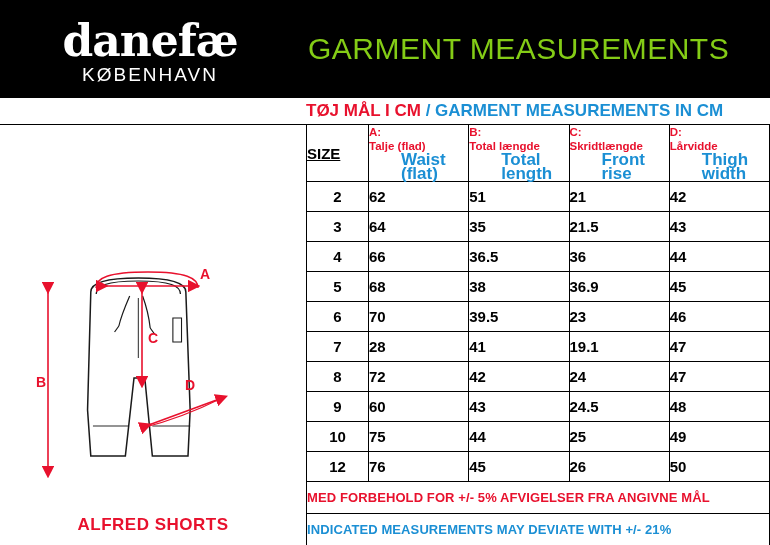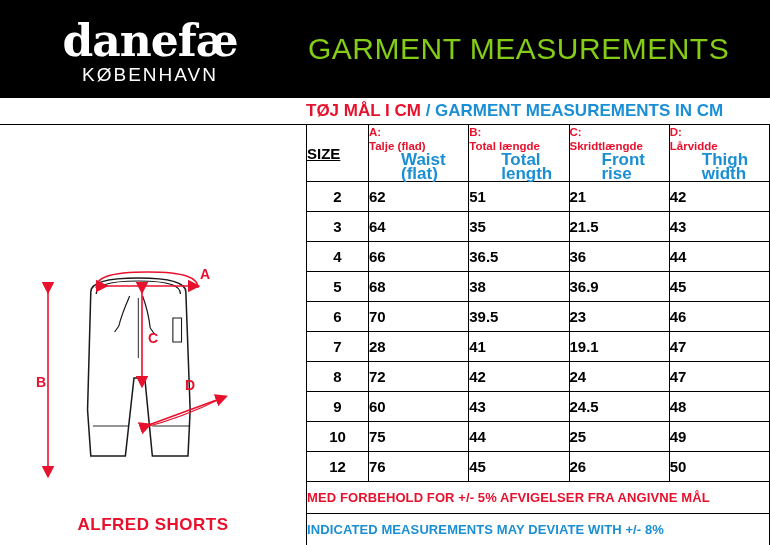--- a/index.html
+++ b/index.html
@@ -350,19 +350,19 @@
           <td class="cell size-cell">12</td>
           <td class="cell">76</td>
           <td class="cell">45</td>
           <td class="cell">26</td>
           <td class="cell">50</td>
         </tr>
         <tr class="note-row">
           <td class="note-da" colspan="5">MED FORBEHOLD FOR +/- 5% AFVIGELSER FRA ANGIVNE MÅL</td>
         </tr>
         <tr class="note-row">
-          <td class="note-en" colspan="5">INDICATED MEASUREMENTS MAY DEVIATE WITH +/- 8%</td>
+          <td class="note-en" colspan="5">INDICATED MEASUREMENTS MAY DEVIATE WITH +/- 21%</td>
         </tr>
       </tbody>
     </table>
   </div>
 
 </div>
 
 </body></html>

